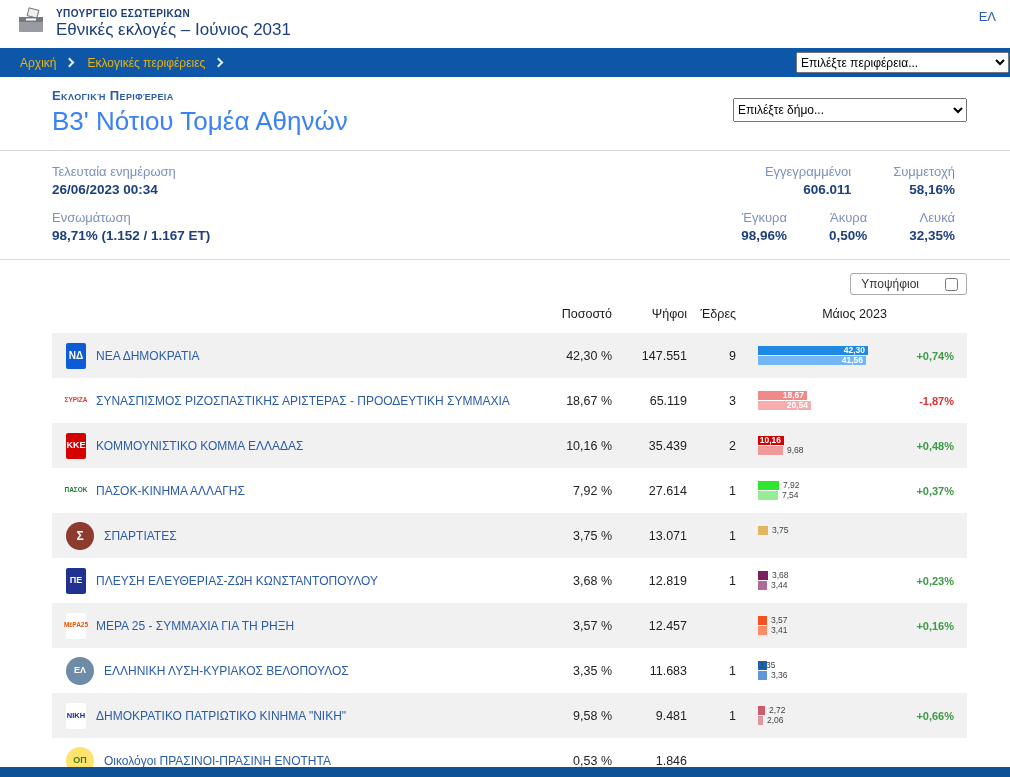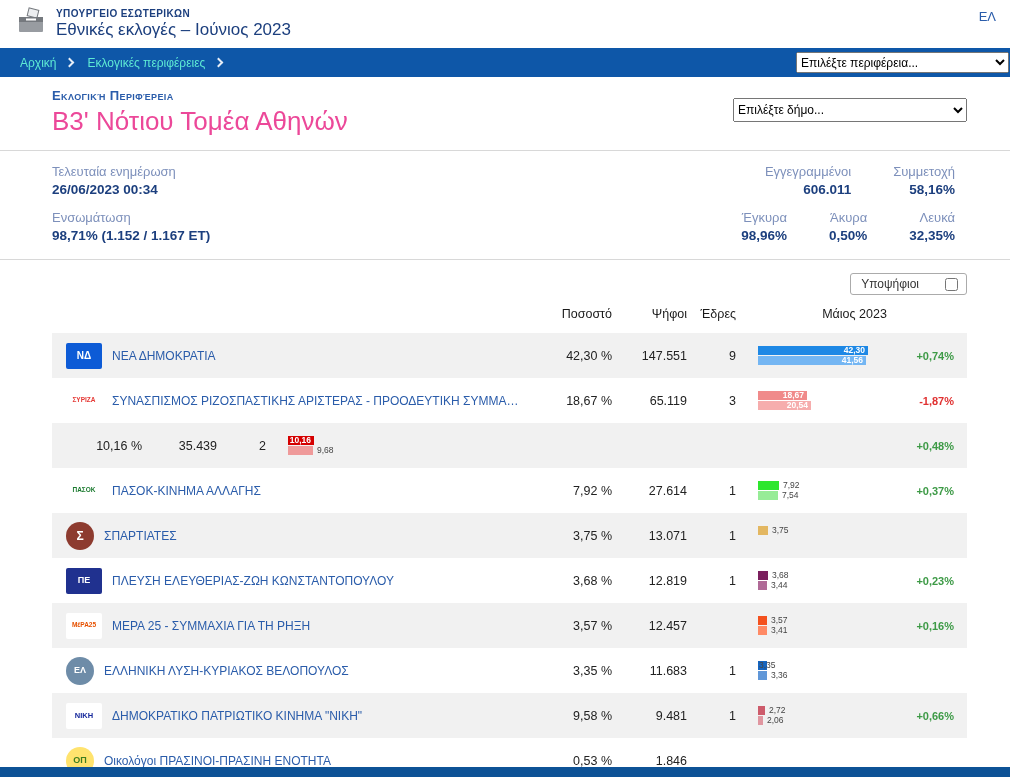--- a/index.html
+++ b/index.html
@@ -9,27 +9,27 @@
     background:#fff; position:relative; overflow:hidden; color:#222;
   }
   
   .app-header { height:48px; display:flex; align-items:center; padding:0 14px 0 16px; }
   .logo-box { margin-right:10px; flex-shrink:0; }
   .hgroup .ministry { font-size:10px; font-weight:bold; color:#1c3f7e; letter-spacing:.4px; }
   .hgroup .etitle  { font-size:17px; color:#1c3f7e; margin-top:1px; }
   .lang { margin-left:auto; align-self:flex-start; margin-top:9px; color:#2a5caa; font-size:13px; cursor:pointer; text-decoration:none; }
   
   .breadcrumb-bar { height:29px; background:#0e57a8; display:flex; align-items:center; padding-left:8px; }
-  .bc-item { color:#5eead4; font-size:12px; padding:0 10px 0 12px; cursor:pointer; white-space:nowrap; }
+  .bc-item { color:#eab308; font-size:12px; padding:0 10px 0 12px; cursor:pointer; white-space:nowrap; }
   .bc-sep { width:7px; height:7px; border-top:2px solid rgba(255,255,255,.9); border-right:2px solid rgba(255,255,255,.9); transform:rotate(45deg); margin-right:2px; flex-shrink:0; }
   .bc-select { margin-left:auto; margin-right:1px; width:213px; height:21px; font-size:12px; font-family:inherit; }
   
   .district { padding:11px 43px 13px 52px; border-bottom:1px solid #d8d8d8; display:flex; align-items:flex-start; }
   .district .dlabel { font-variant:small-caps; font-weight:600; letter-spacing:.4px; color:#2a5caa; font-size:13px; }
-  .district .dname  { font-size:26px; color:#ec4899; margin-top:3px; font-weight:400; }
+  .district .dname  { font-size:26px; color:#3b82f6; margin-top:3px; font-weight:400; }
   .muni-select { margin-left:auto; margin-top:10px; width:234px; height:24px; font-size:12px; font-family:inherit; }
   
   .stats { padding:13px 55px 16px 52px; border-bottom:1px solid #d8d8d8; display:flex; }
   .stat-label { color:#7d90bb; font-size:13px; }
   .stat-value { color:#1c3f7e; font-size:13.5px; font-weight:bold; margin-top:3px; }
   .stats-left .pair + .pair { margin-top:13px; }
   .stats-right { margin-left:auto; text-align:right; }
   .stats-right .srow { display:flex; justify-content:flex-end; gap:42px; }
   .stats-right .srow + .srow { margin-top:13px; }
   .stats-right .pair { text-align:right; }
@@ -42,21 +42,21 @@
   .results-table { margin:12px 43px 0 52px; }
   .thead { display:flex; font-size:12.5px; color:#1a1a1a; padding-bottom:12px; }
   .h-party { flex:0 0 470px; }
   .h-pct   { flex:0 0 90px; text-align:right; }
   .h-votes { flex:0 0 75px; text-align:right; }
   .h-seats { flex:0 0 55px; text-align:right; padding-right:6px; }
   .h-prev  { flex:1; text-align:center; }
   .trow { display:flex; align-items:center; height:45px; }
   .trow.alt { background:#f1f1f1; }
   .cell-party { flex:0 0 470px; display:flex; align-items:center; padding-left:14px; gap:10px; min-width:0; }
-  .plogo { width:36px; height:26px; display:flex; align-items:center; justify-content:center;
+  .plogo { width:20px; height:26px; display:flex; align-items:center; justify-content:center;
            font-weight:bold; font-size:10px; flex-shrink:0; border-radius:2px; line-height:1; text-align:center; }
   .plogo.round { border-radius:50%; width:28px; height:28px; }
   .pname { color:#2a5caa; font-size:12px; text-decoration:none; cursor:pointer; white-space:nowrap; overflow:hidden; text-overflow:ellipsis; }
   .cell-pct   { flex:0 0 90px; text-align:right; font-size:12.5px; }
   .cell-votes { flex:0 0 75px; text-align:right; font-size:12.5px; }
   .cell-seats { flex:0 0 55px; text-align:right; padding-right:6px; font-size:12.5px; }
   .cell-chart { flex:0 0 130px; padding-left:16px; }
   .bar-wrap { position:relative; height:9px; margin:1px 0; }
   .bar { height:9px; width:0; }
   .bar-label { position:absolute; top:0; font-size:8.5px; line-height:9px; white-space:nowrap; }
@@ -75,21 +75,21 @@
   <span class="logo-box">
     <svg width="30" height="30" viewBox="0 0 30 30">
       <rect x="12" y="2" width="10" height="8" fill="#eceef0" stroke="#75797e" stroke-width="1" transform="rotate(14 17 6)"></rect>
       <rect x="3" y="10" width="24" height="15" rx="1" fill="#989ca1"></rect>
       <rect x="3" y="10" width="24" height="5" fill="#75797e"></rect>
       <rect x="10" y="11.5" width="10" height="2" fill="#ffffff"></rect>
     </svg>
   </span>
   <div class="hgroup">
     <div class="ministry">ΥΠΟΥΡΓΕΙΟ ΕΣΩΤΕΡΙΚΩΝ</div>
-    <div class="etitle">Εθνικές εκλογές – Ιούνιος 2023</div>
+    <div class="etitle">Εθνικές εκλογές – Ιούνιος 2031</div>
   </div>
   <a class="lang">ΕΛ</a>
 </header>
 
 <nav class="breadcrumb-bar">
   <span id="breadcrumb-items" style="display:flex;align-items:center;">
       <span class="bc-item">Αρχική</span>
       <span class="bc-sep"></span>
       <span class="bc-item">Εκλογικές περιφέρειες</span>
       <span class="bc-sep"></span>
@@ -200,20 +200,24 @@
       </div>
       <div class="bar-wrap bar-may">
         <div class="bar" style="width: 53px; background: rgb(246, 173, 173);"></div>
             <span class="bar-label inside" style="left: 50px; transform: translateX(-100%);">20,54</span>
       </div>
     </div>
     <div class="cell-change neg">-1,87%</div>
   </div>
 
   <div class="trow alt">
+    <div class="cell-party">
+      <span class="plogo" style="background: rgb(213, 0, 0); color: rgb(255, 255, 255); font-size: 9px;">ΚΚΕ</span>
+      <a class="pname">ΚΟΜΜΟΥΝΙΣΤΙΚΟ ΚΟΜΜΑ ΕΛΛΑΔΑΣ</a>
+    </div>
     <div class="cell-pct">10,16 %</div>
     <div class="cell-votes">35.439</div>
     <div class="cell-seats">2</div>
     <div class="cell-chart">
       <div class="bar-wrap bar-june">
         <div class="bar" style="width: 26px; background: rgb(213, 0, 0);"></div>
             <span class="bar-label inside" style="left: 23px; transform: translateX(-100%);">10,16</span>
       </div>
       <div class="bar-wrap bar-may">
         <div class="bar" style="width: 25px; background: rgb(239, 154, 154);"></div>

